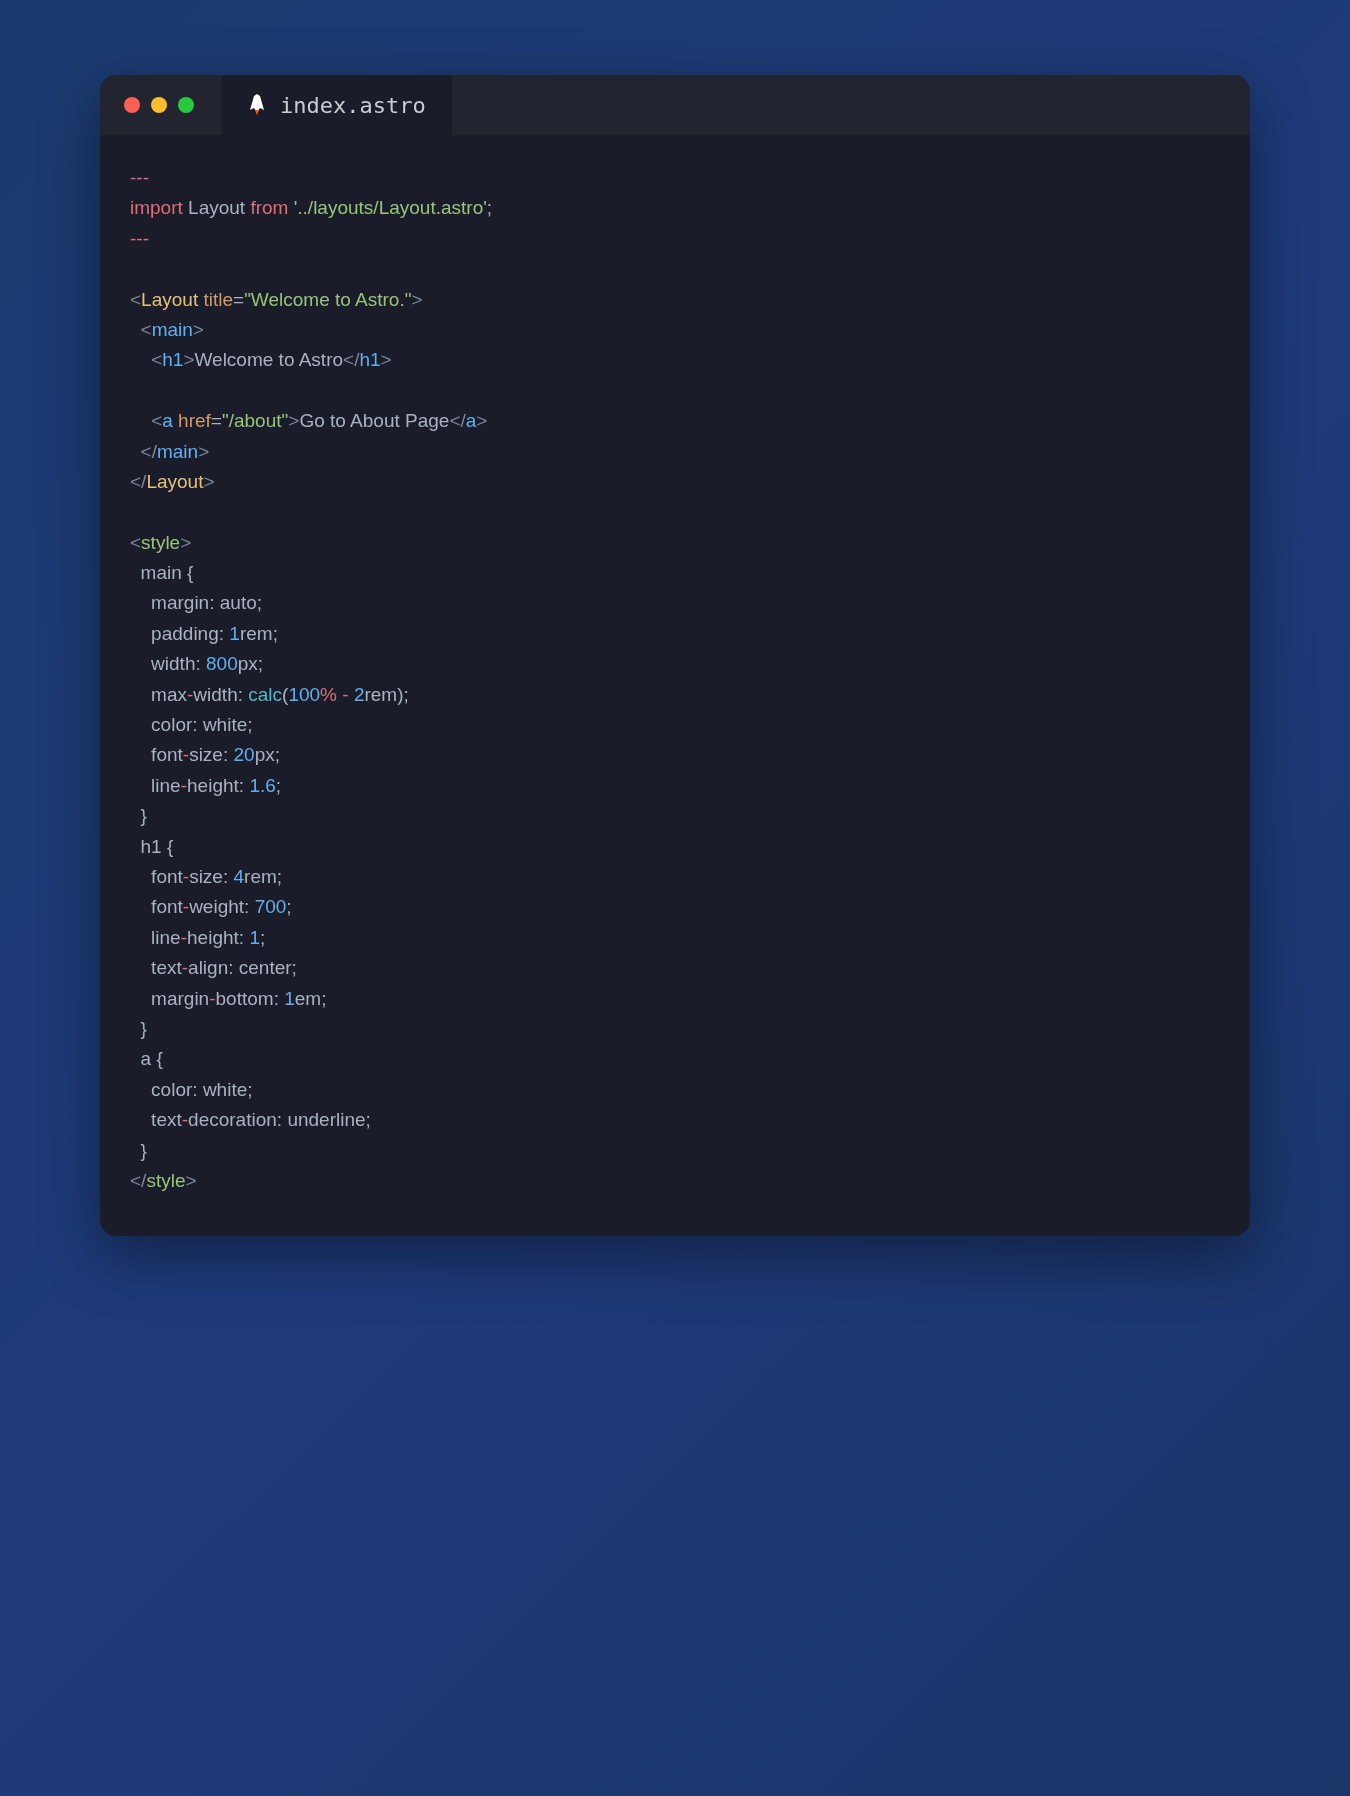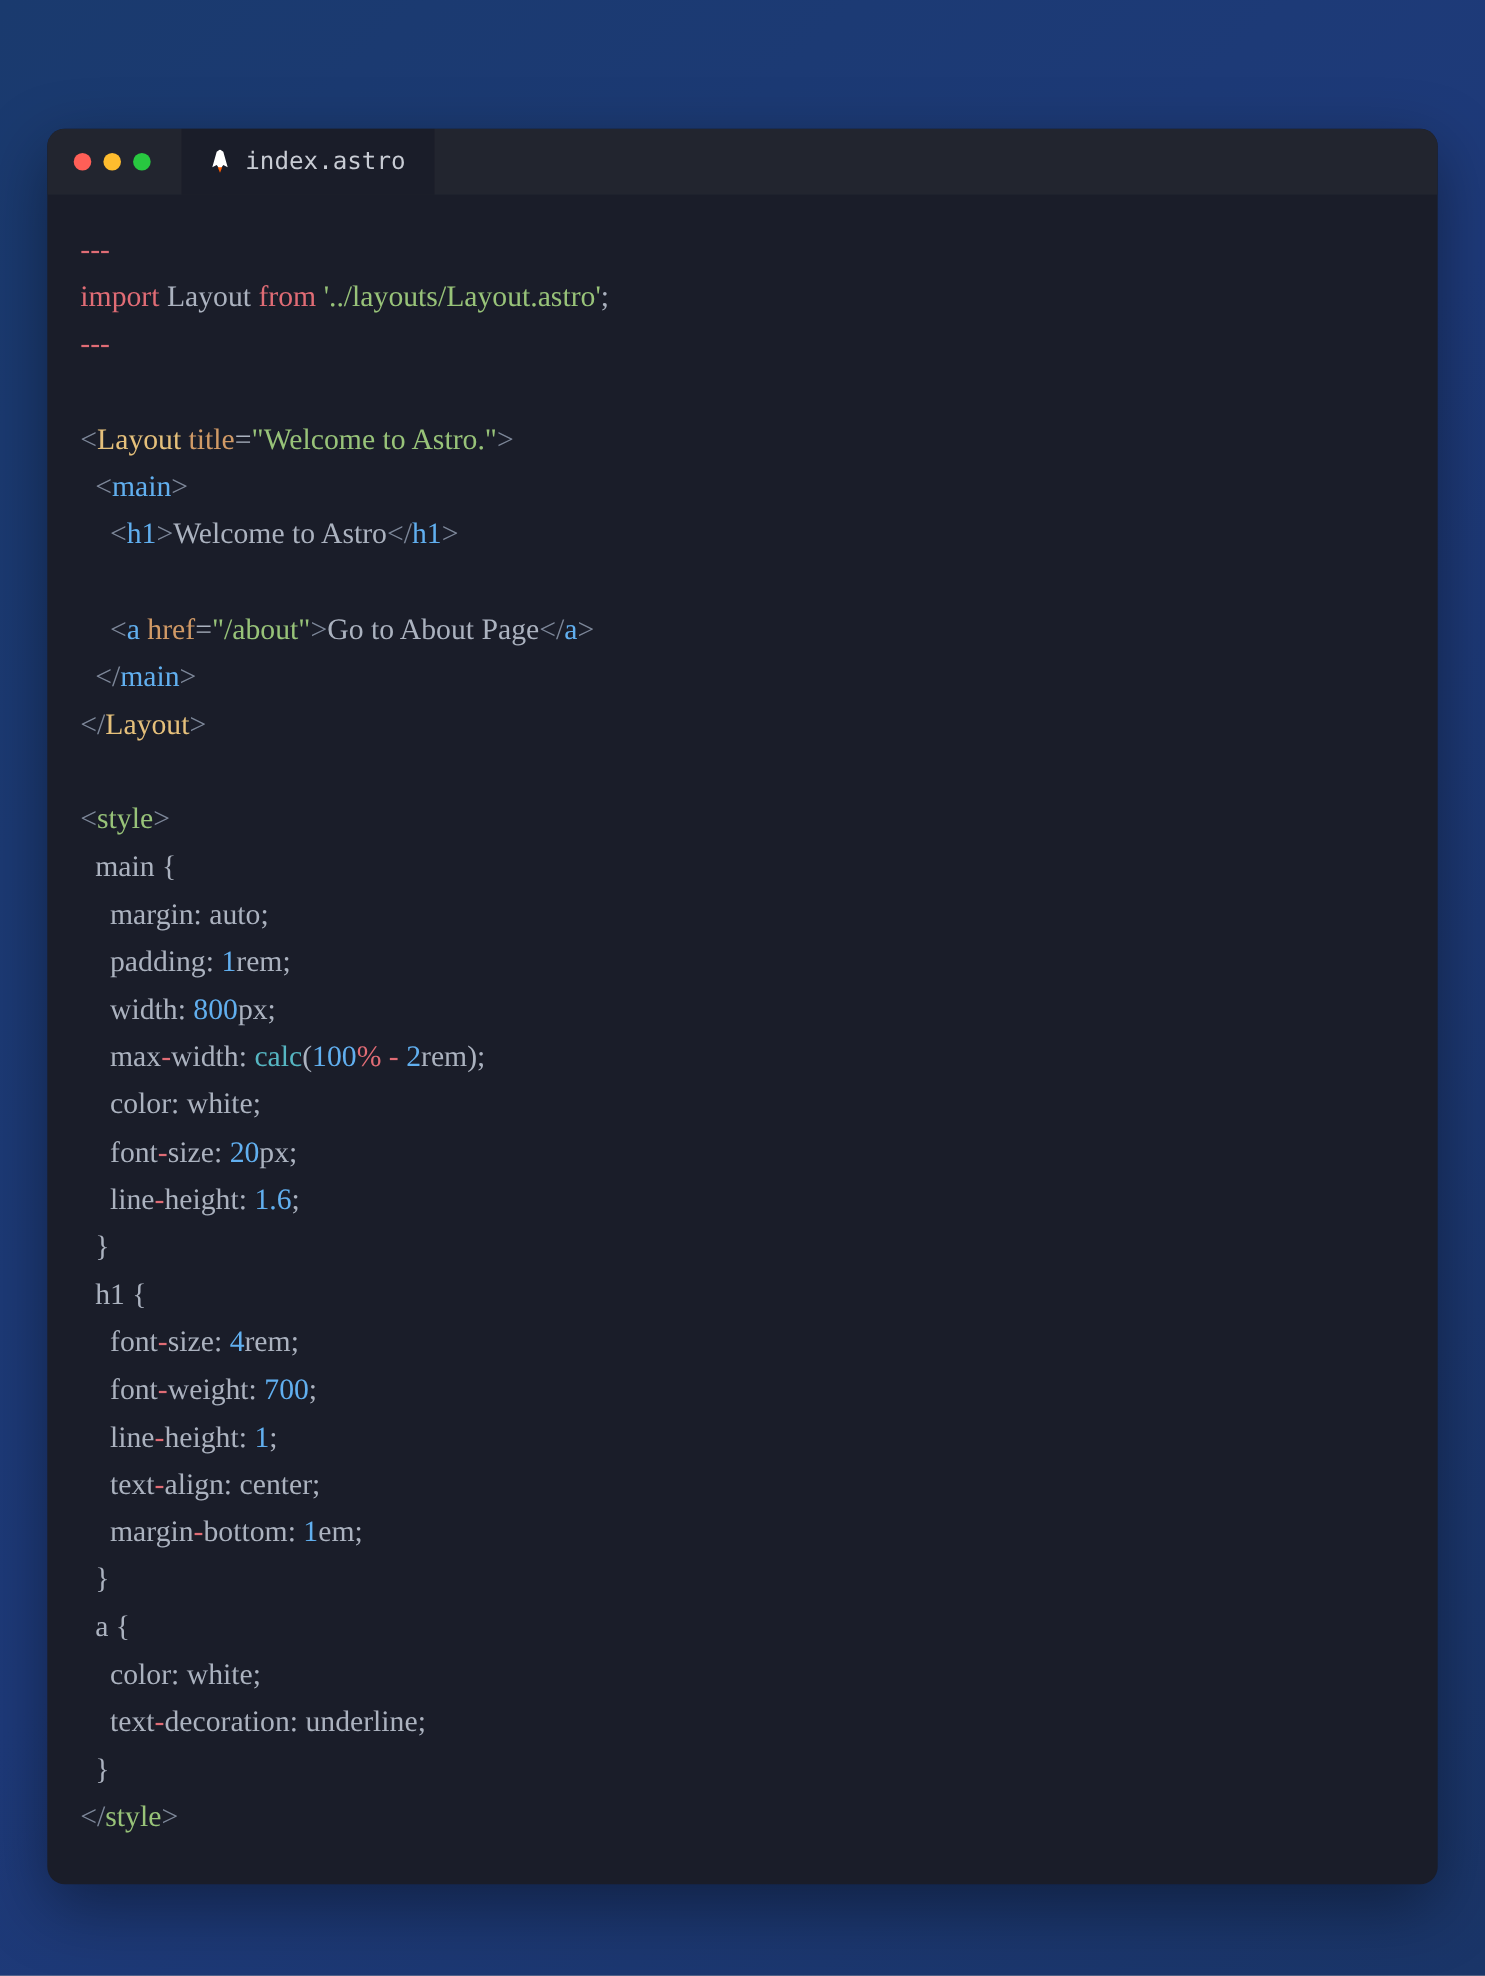--- a/index.html
+++ b/index.html
@@ -10,26 +10,25 @@
     body {
       background: linear-gradient(135deg, #1a3a6e 0%, #1e3a7a 50%, #1a3568 100%);
       width: 1350px;
       height: 1796px;
       display: flex;
       align-items: flex-start;
       justify-content: center;
       padding-top: 75px;
     }
     .editor-window {
-      width: 1264px;
+      width: 1150px;
       background: #1a1d29;
       border-radius: 16px;
       overflow: hidden;
       box-shadow: 0 20px 60px rgba(0,0,0,0.4);
-      margin-top: 42px;
     }
     .title-bar {
       background: #22252f;
       height: 60px;
       display: flex;
       align-items: center;
       padding: 0;
     }
     .window-controls {
       display: flex;
@@ -58,22 +57,22 @@
       height: 22px;
       position: relative;
     }
     .tab-label {
       color: #c8ccd4;
       font-family: ui-monospace, 'SF Mono', Menlo, Monaco, Consolas, monospace;
       font-size: 22px;
     }
     .code-area {
       padding: 28px 30px 40px 30px;
-      font-family: Liberation Serif, serif;
-      font-size: 27px;
+      font-family: Liberation Sans, sans-serif;
+      font-size: 19px;
       line-height: 1.6;
       color: #abb2bf;
       white-space: pre;
     }
     .c-red { color: #e06c75; }
     .c-orange { color: #d19a66; }
     .c-blue { color: #61afef; }
     .c-green { color: #98c379; }
     .c-yellow { color: #e5c07b; }
     .c-cyan { color: #56b6c2; }

